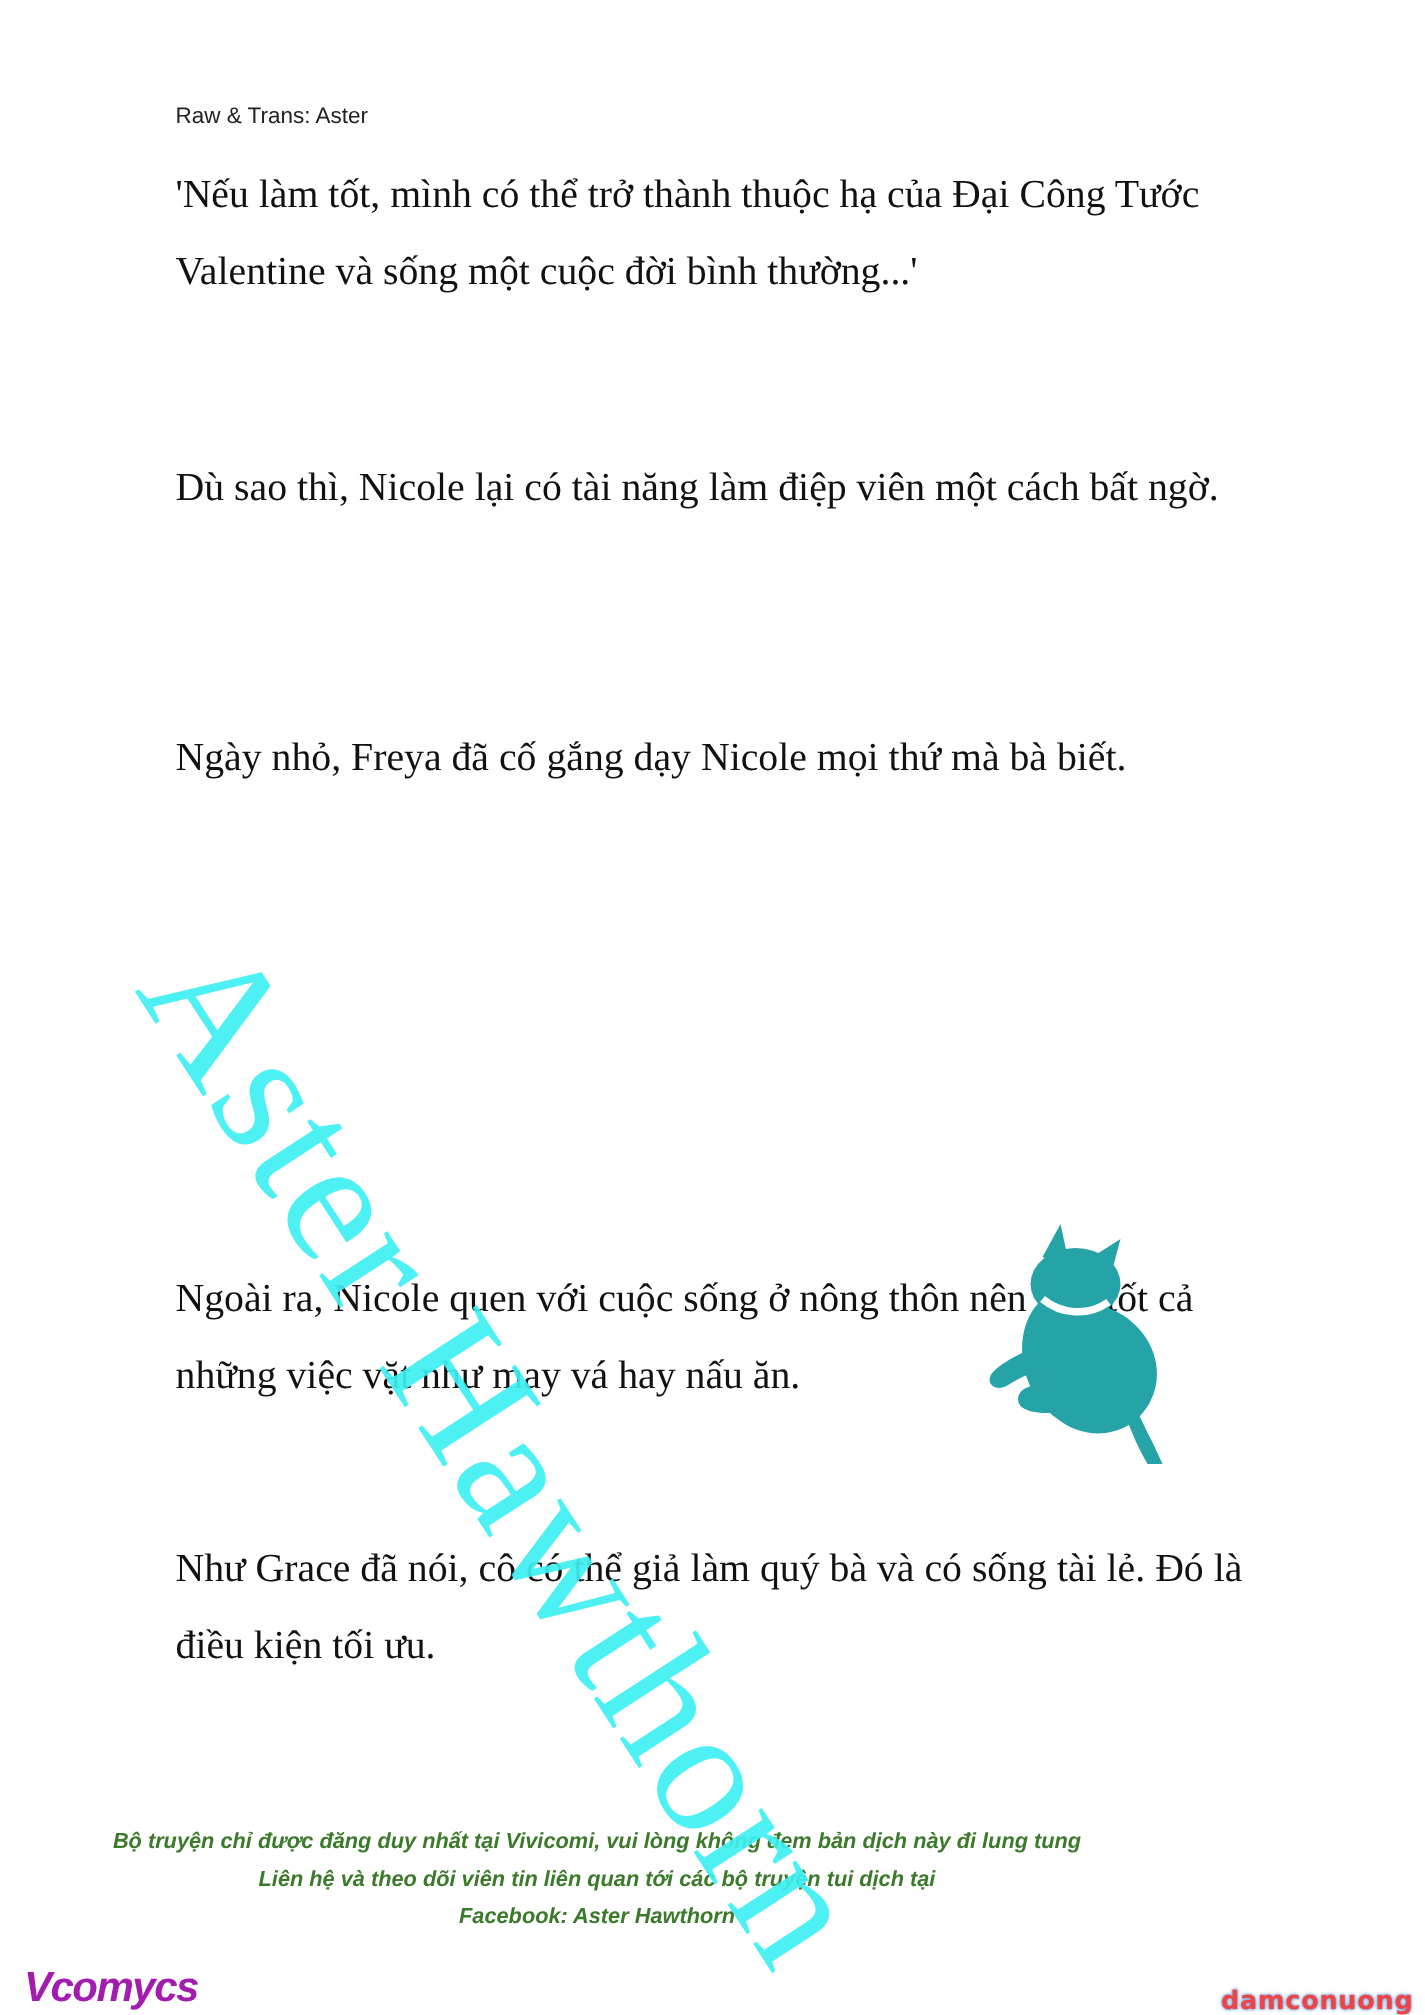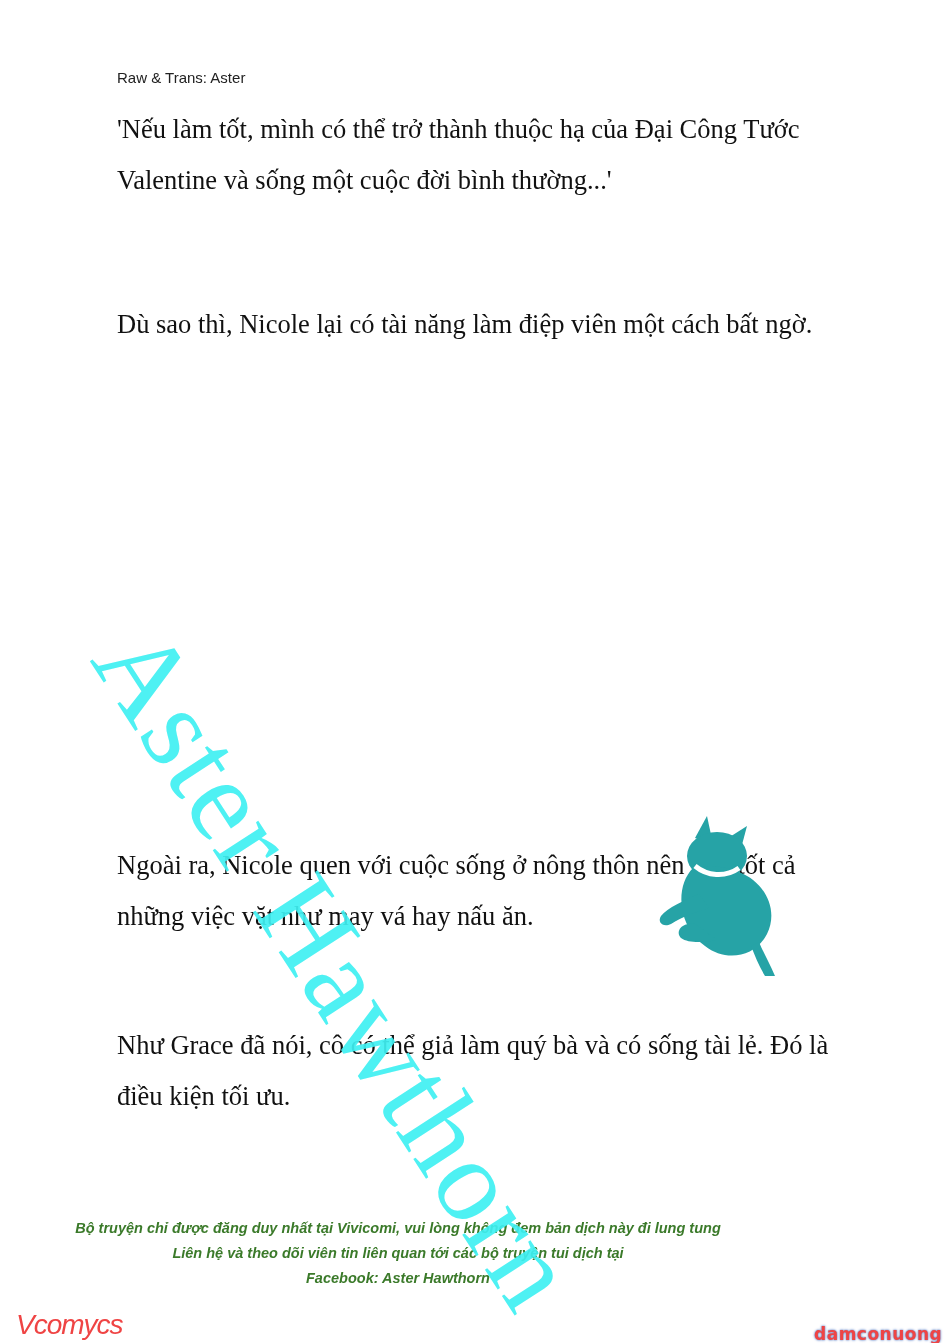--- a/index.html
+++ b/index.html
@@ -87,23 +87,23 @@
     }
     .f1 { top: 1209px; }
     .f2 { top: 1234px; }
     .f3 { top: 1259px; }
     .logo-left {
       position: absolute;
       left: 16px;
       top: 1298px;
       font-family: "Liberation Sans", sans-serif;
       font-style: italic;
-      font-weight: normal;
+      font-weight: bold;
       font-size: 28px;
-      color: #ef4444;
+      color: #a21caf;
       letter-spacing: -1px;
     }
     .logo-right {
       position: absolute;
       left: 814px;
       top: 1313px;
       font-family: "DejaVu Sans", sans-serif;
       font-size: 17px;
       font-weight: bold;
       color: #ef4444;
@@ -113,20 +113,21 @@
   </style>
 </head>
 <body>
 
 <div class="page">
 
   <div class="header">Raw &amp; Trans: Aster</div>
 
   <div class="body-text p1">'Nếu làm tốt, mình có thể trở thành thuộc hạ của Đại Công Tước Valentine và sống một cuộc đời bình thường...'</div>
   <div class="body-text p2">Dù sao thì, Nicole lại có tài năng làm điệp viên một cách bất ngờ.</div>
+  <div class="body-text p3">Ngày nhỏ, Freya đã cố gắng dạy Nicole mọi thứ mà bà biết.</div>
   <div class="body-text p5">Ngoài ra, Nicole quen với cuộc sống ở nông thôn nên làm tốt cả những việc vặt như may vá hay nấu ăn.</div>
   <div class="body-text p6">Như Grace đã nói, cô có thể giả làm quý bà và có sống tài lẻ. Đó là điều kiện tối ưu.</div>
 
   <div class="wm-wrap">
     <div class="watermark">Aster Hawthorn</div>
   </div>
 
   <svg class="cat" viewBox="0 0 130 160">
     <g fill="#26a3a6">
 

